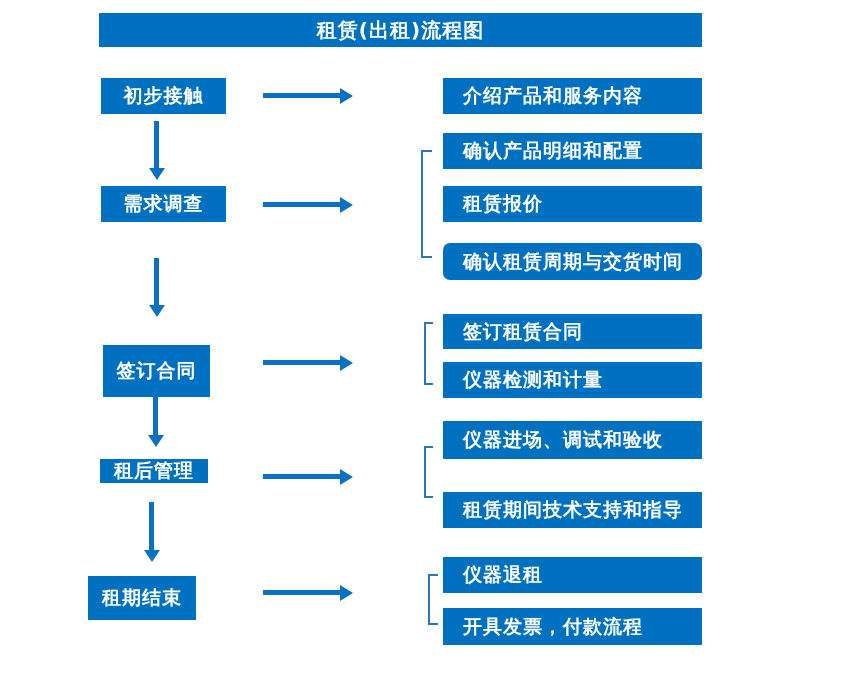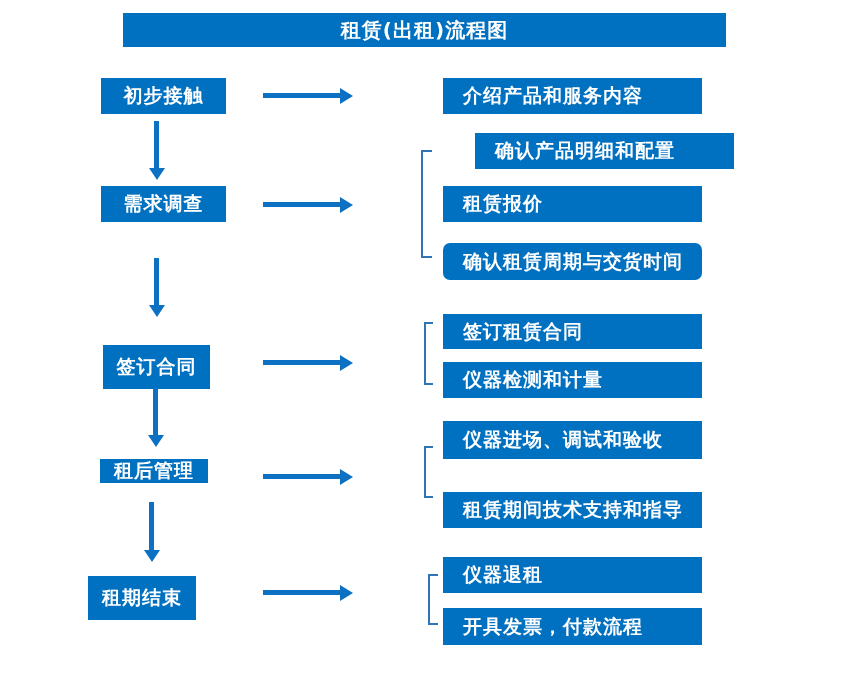--- a/index.html
+++ b/index.html
@@ -17,21 +17,20 @@
     background:var(--bg);
     font-family:"DejaVu Sans","Liberation Sans",sans-serif;
     overflow:hidden;
   }
   .title{
     position:absolute;left:99px;top:13px;width:603px;height:34px;
     background:var(--box-blue);color:var(--text-white);
     font-size:20px;font-weight:bold;
     display:flex;align-items:center;justify-content:center;
     letter-spacing:1px;
-    margin-left:24px;
   }
   .box{
     position:absolute;
     background:var(--box-blue);color:var(--text-white);
     font-size:19px;font-weight:bold;letter-spacing:1px;
     display:flex;align-items:center;
     white-space:nowrap;
   }
   .stage{justify-content:center;}
   .detail{left:443px;width:259px;padding-left:20px;}
@@ -59,26 +58,26 @@
 </style>
 </head>
 <body>
 
 <div class="canvas">
 
   <div class="title">租赁(出租)流程图</div>
 
   <div class="box stage" style="left:101px;top:78px;width:125px;height:36px;">初步接触</div>
   <div class="box stage" style="left:101px;top:186px;width:125px;height:36px;">需求调查</div>
-  <div class="box stage" style="left:103px;top:345px;width:107px;height:44px;">签订合同</div>
+  <div class="box stage" style="left:103px;top:345px;width:107px;height:52px;">签订合同</div>
   <div class="box stage" style="left:100px;top:459px;width:108px;height:24px;">租后管理</div>
   <div class="box stage" style="left:88px;top:576px;width:108px;height:44px;">租期结束</div>
 
   <div class="box detail" style="top:78px;height:36px;">介绍产品和服务内容</div>
-  <div class="box detail" style="top:133px;height:36px;margin-left:32px;">确认产品明细和配置</div>
+  <div class="box detail" style="top:133px;height:36px;">确认产品明细和配置</div>
   <div class="box detail" style="top:186px;height:36px;">租赁报价</div>
   <div class="box detail" style="top:243px;height:37px;border-radius:7px;">确认租赁周期与交货时间</div>
   <div class="box detail" style="top:314px;height:35px;">签订租赁合同</div>
   <div class="box detail" style="top:362px;height:36px;">仪器检测和计量</div>
   <div class="box detail" style="top:421px;height:38px;">仪器进场、调试和验收</div>
   <div class="box detail" style="top:492px;height:36px;">租赁期间技术支持和指导</div>
   <div class="box detail" style="top:557px;height:36px;">仪器退租</div>
   <div class="box detail" style="top:608px;height:37px;">开具发票，付款流程</div>
 
   <div class="harrow" style="left:263px;top:93px;"></div>

